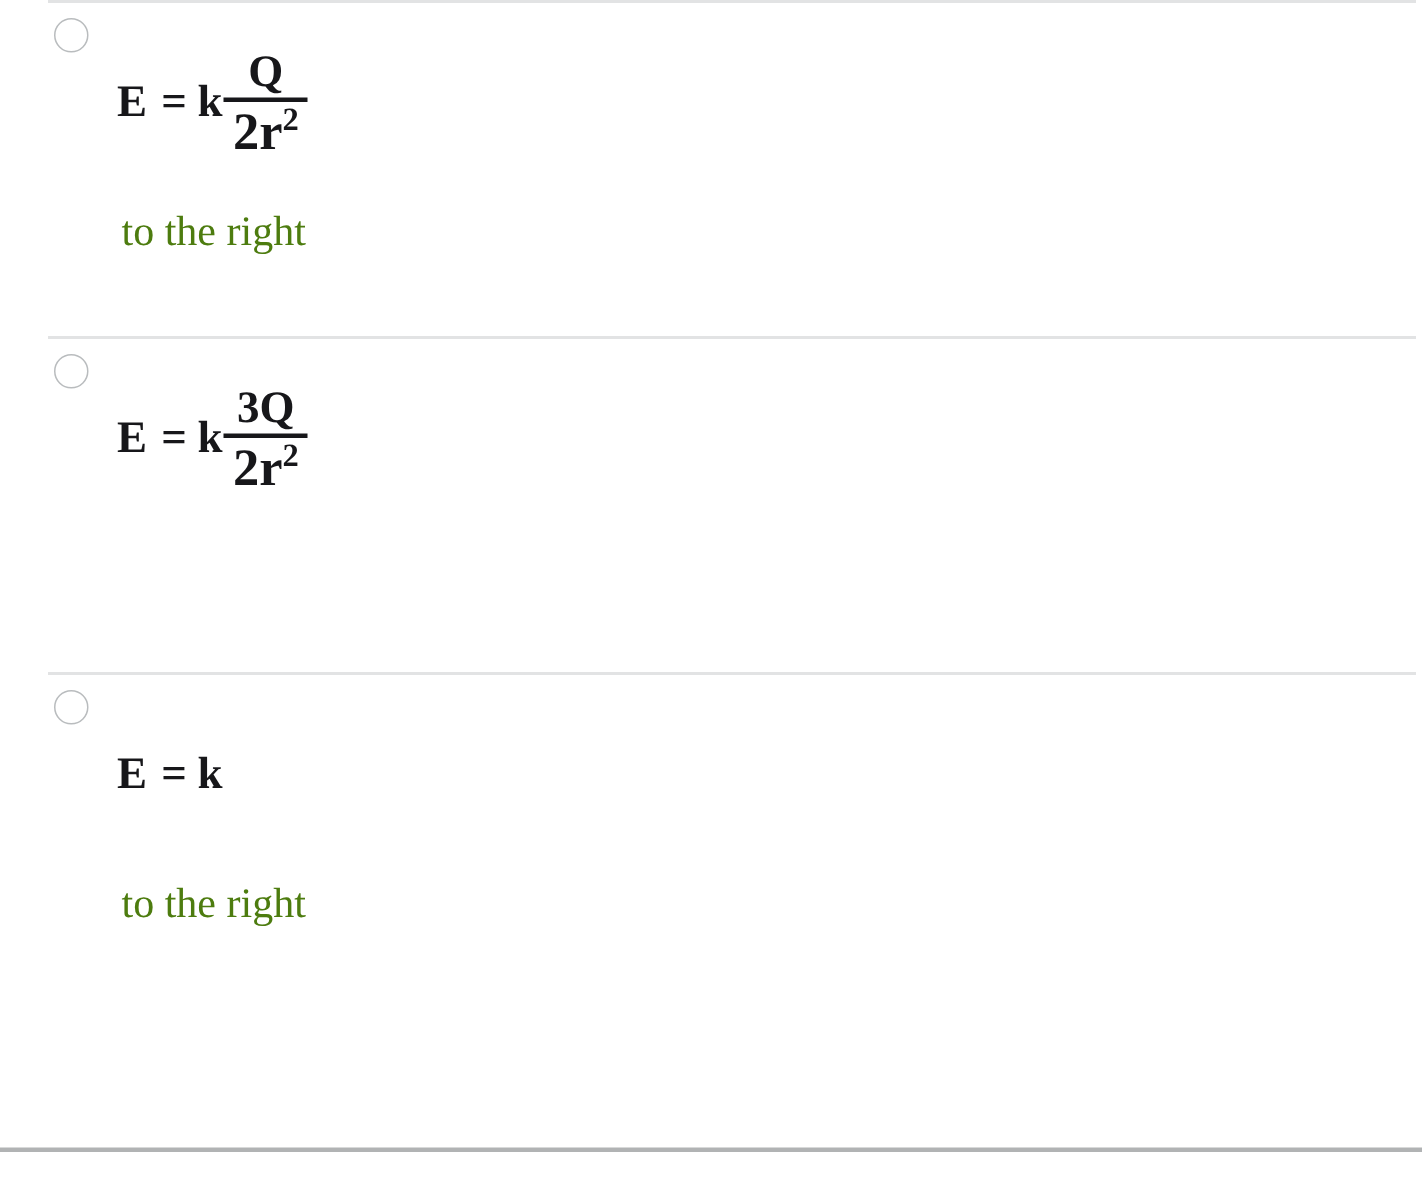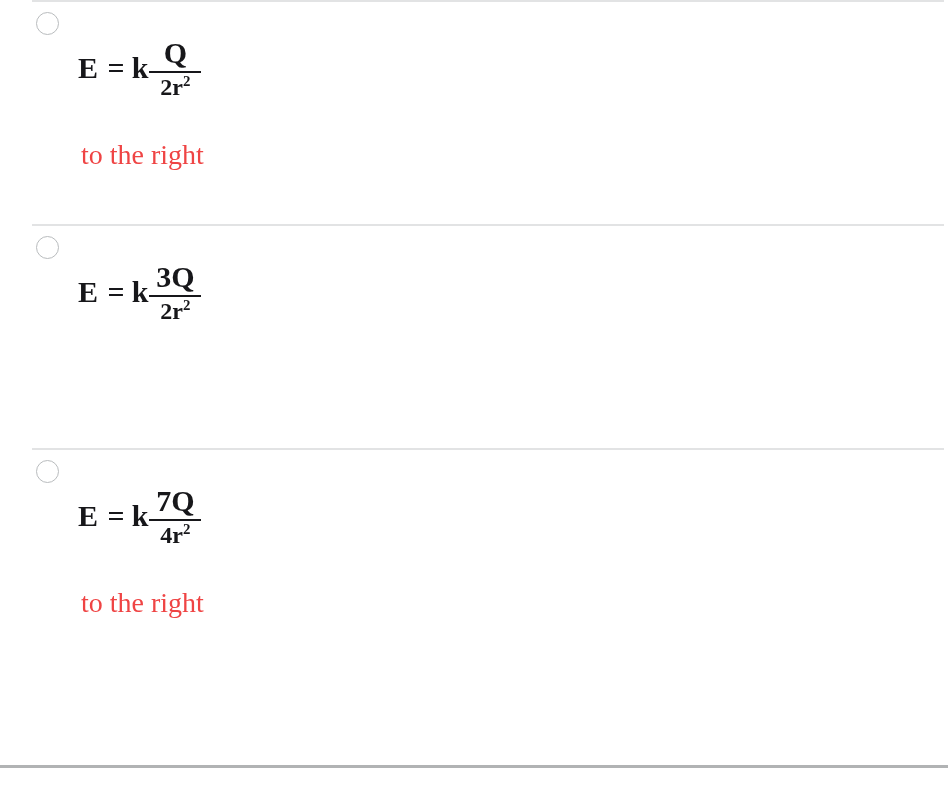--- a/index.html
+++ b/index.html
@@ -99,37 +99,37 @@
     font-size: 30px;
   }
   .frac .bar {
     width: 100%;
     min-width: 52px;
     height: 2.4px;
     background: #17171a;
   }
   .frac .den {
     padding: 2px 6px 0 6px;
-    font-size: 24px;
+    font-size: 35px;
     white-space: nowrap;
   }
   .frac sup {
     font-size: .62em;
     vertical-align: super;
     line-height: 0;
     font-weight: 700;
   }
 
   
   .direction {
     margin-top: 22px;
     margin-left: 3px;
     font-size: 28px;
     line-height: 1.2;
-    color: #ef4444;
+    color: #4d7c0f;
     font-family: "Liberation Serif", "DejaVu Serif", serif;
   }
 
   
   .bottom-rule {
     position: absolute;
     left: 0;
     top: 765px;
     width: 948px;
     height: 3px;
@@ -180,25 +180,20 @@
 
   <div class="divider"></div>
 
   <div class="answer-row">
     <span class="radio"></span>
     <div class="answer-body">
       <div class="math">
         <span class="lhs">E</span>
         <span class="eq">=</span>
         <span class="kvar">k</span>
-        <span class="frac">
-          <span class="num">7Q</span>
-          <span class="bar"></span>
-          <span class="den"><span>4r</span><sup>2</sup></span>
-        </span>
       </div>
       <div class="direction">to the right</div>
     </div>
   </div>
 
 </div>
 
 <div class="bottom-rule"></div>
 
 </body></html>

